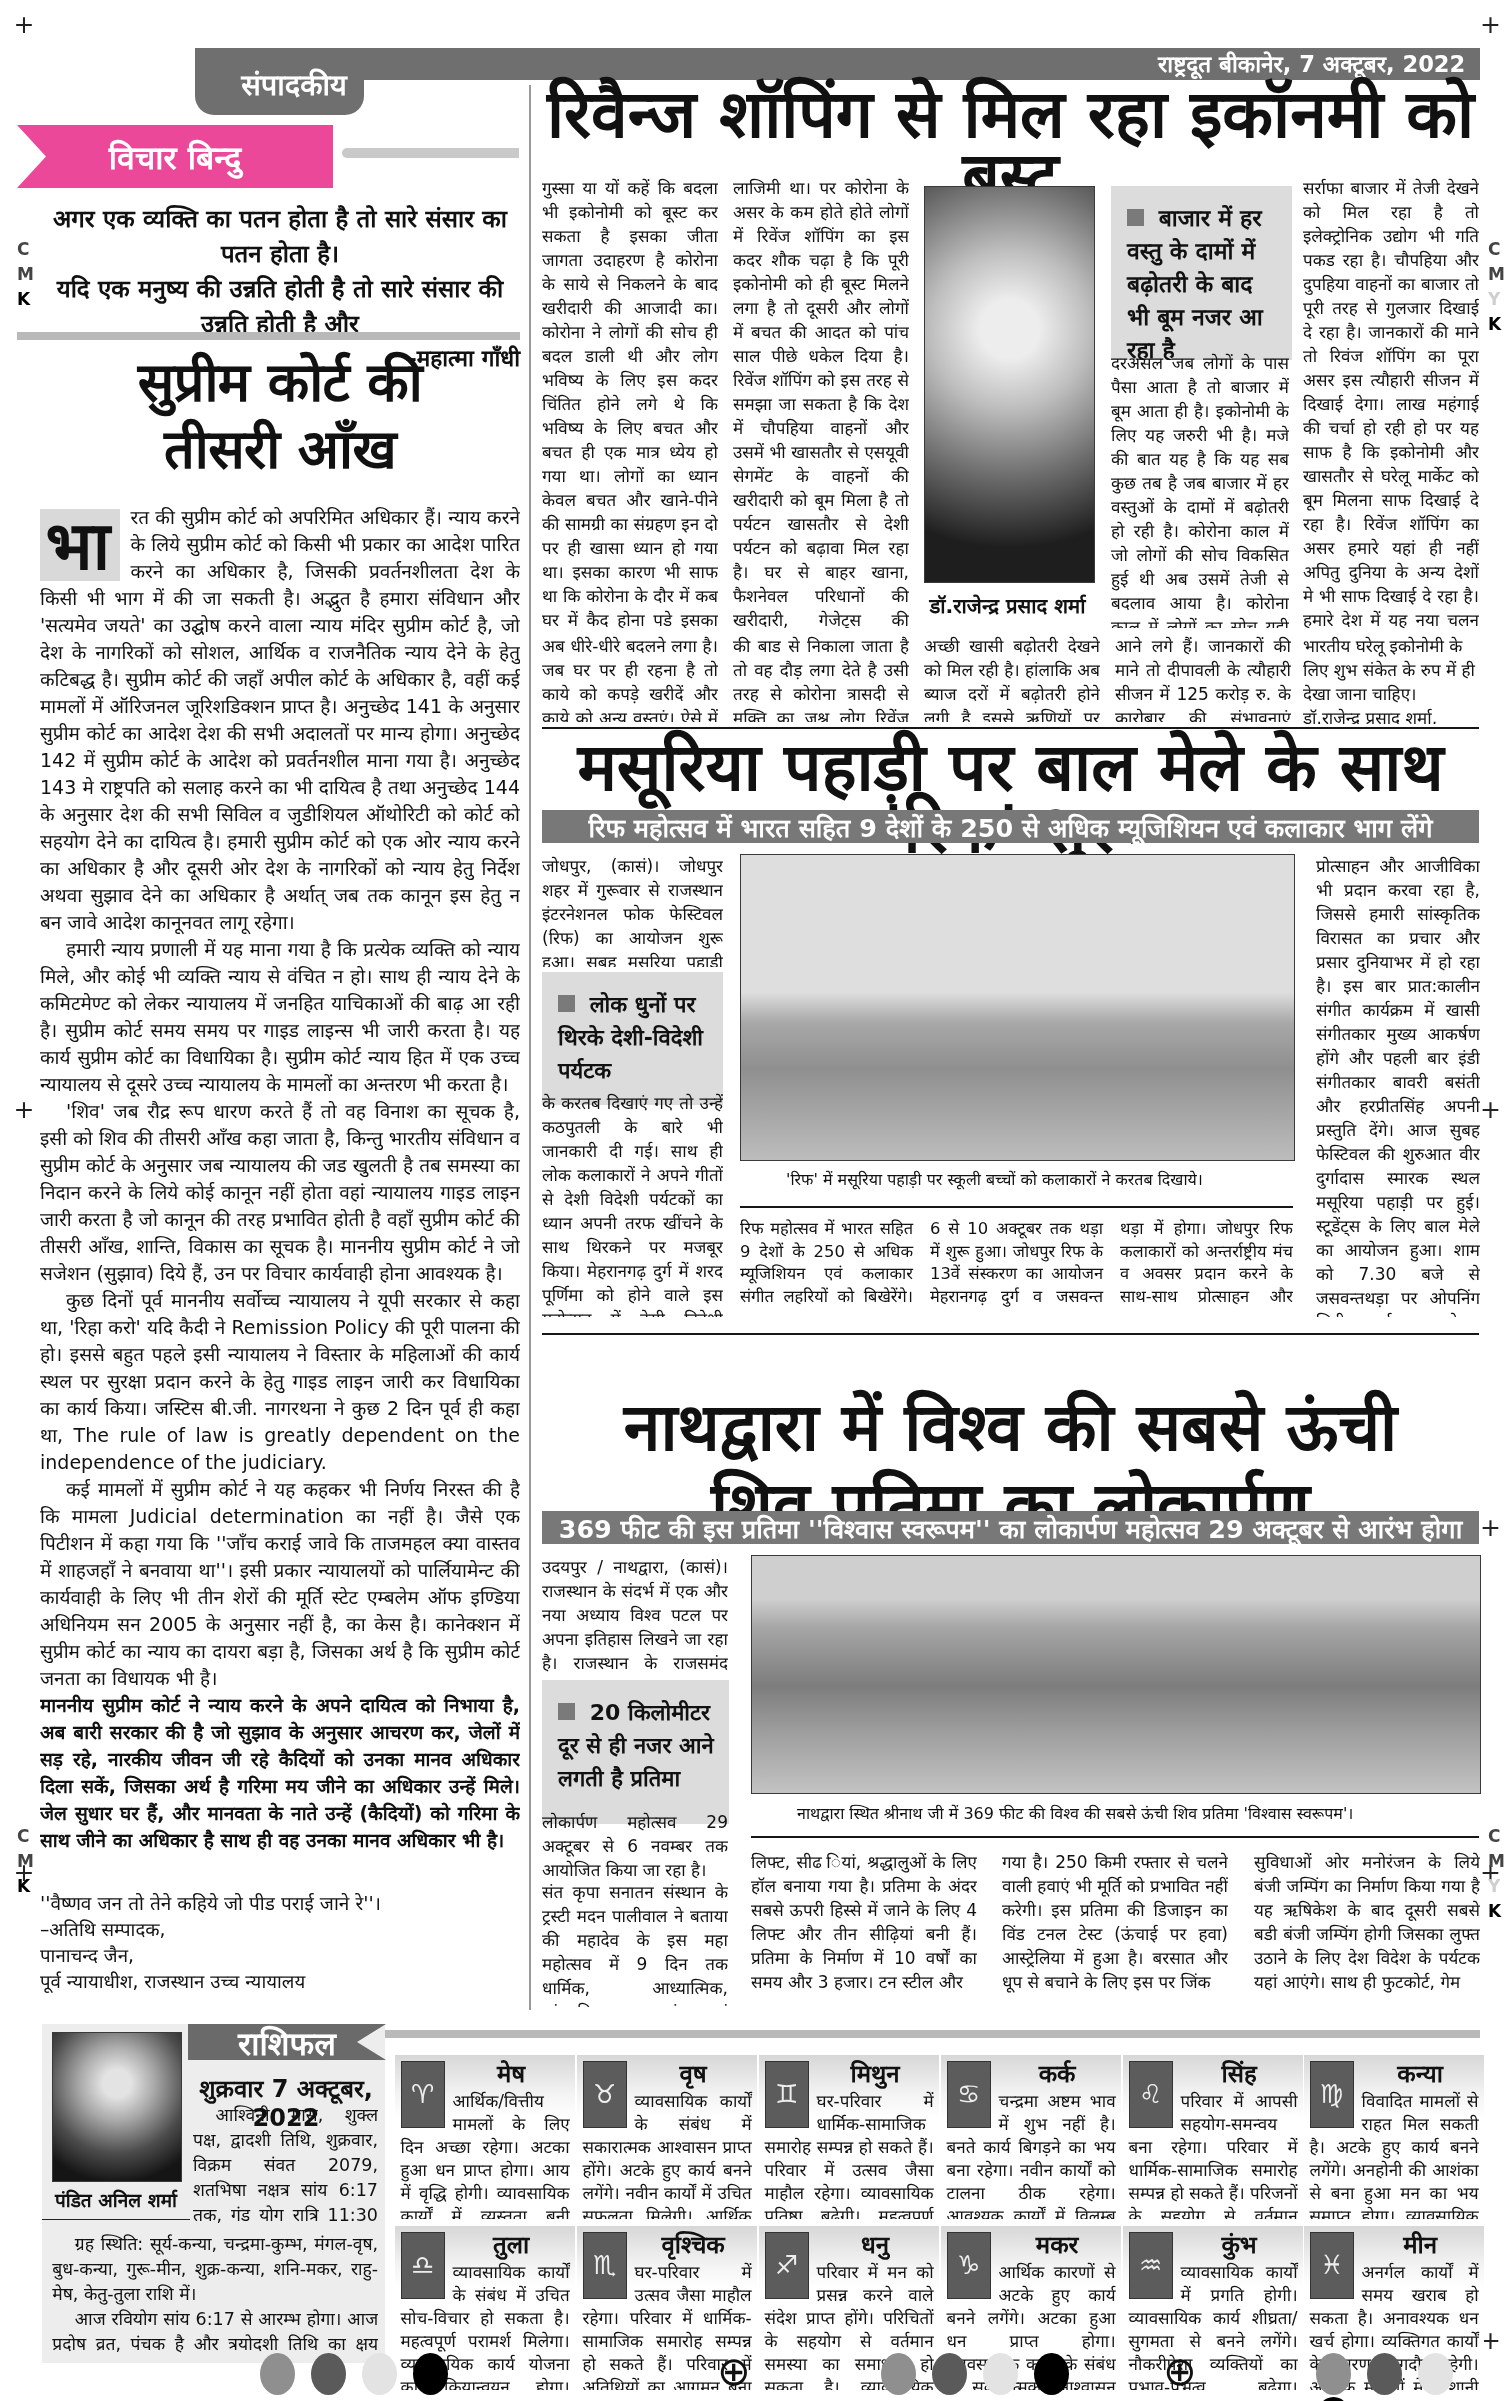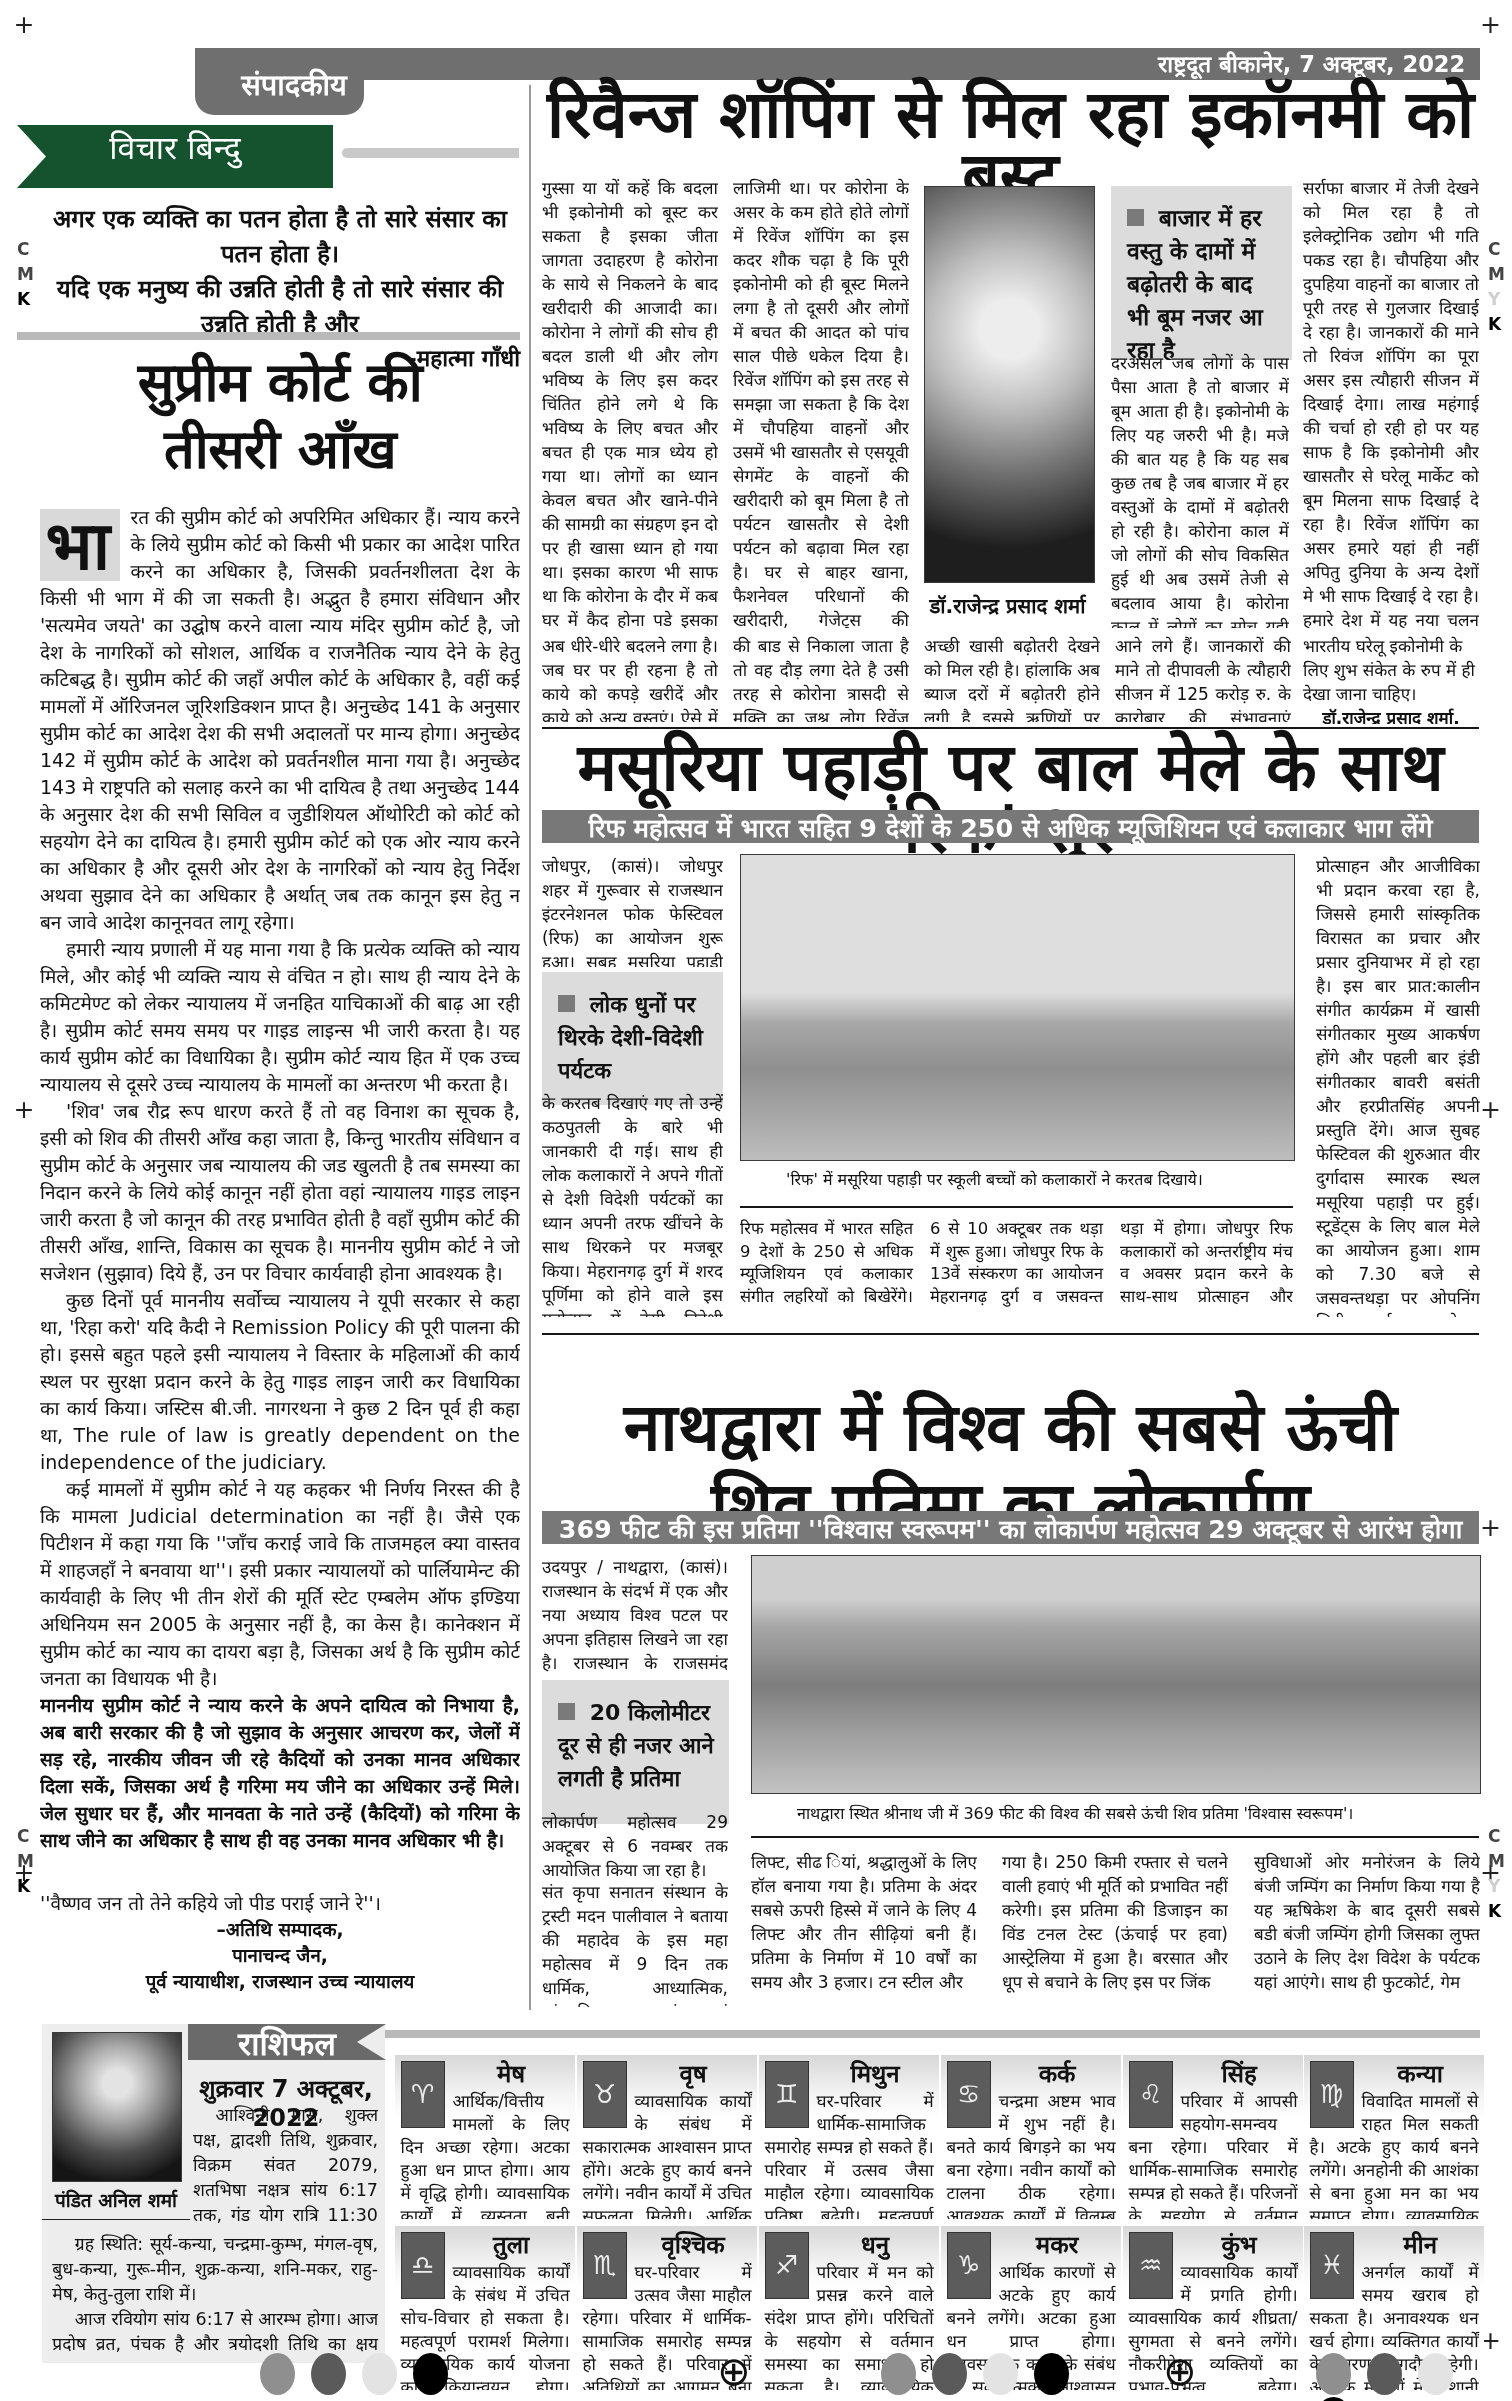--- a/index.html
+++ b/index.html
@@ -7,22 +7,22 @@
         font-family:"DejaVu Sans",sans-serif;color:#111;overflow:hidden;}
   .abs{position:absolute;}
   .just{text-align:justify;}
   .ov{overflow:hidden;}
   
   .mast-bar{background:#6f6f6f;}
   .mast-tab{background:#6f6f6f;border-radius:0 0 19px 19px;}
   .mast-edition{color:#fff;font-size:29px;font-weight:bold;}
   .mast-date{color:#fff;font-size:22.6px;font-weight:bold;text-align:right;padding-right:14.7px;line-height:32px;}
   
-  .ribbon{background:#14532d;color:#fff;font-weight:normal;font-size:32px;
-          display:flex;align-items:flex-start;justify-content:center;
+  .ribbon{background:#ec4899;color:#fff;font-weight:bold;font-size:32px;
+          display:flex;align-items:center;justify-content:center;
           clip-path:polygon(0 0,100% 0,100% 100%,0 100%,29px 50%);}
   .gray-line{background:#c9c9c9;border-radius:5.6px 0 0 5.6px;}
   .quote{font-size:24px;font-weight:bold;text-align:center;line-height:35px;}
   .quote-attr{font-size:22.6px;font-weight:bold;text-align:right;}
   .sep{background:#b9b9b9;}
   
   .hl-left{font-size:54px;font-weight:bold;text-align:center;line-height:67px;letter-spacing:-0.6px;}
   .hl-main{font-size:66px;font-weight:bold;text-align:center;line-height:62px;}
   .subbar{background:#787878;color:#fff;font-size:25.4px;font-weight:bold;
           display:flex;align-items:center;justify-content:center;}
@@ -30,21 +30,21 @@
   .vrule{background:#9a9a9a;width:1.7px;}
   
   .body34{font-size:19px;line-height:27px;}
   .body30{font-size:17px;line-height:24px;}
   .body29{font-size:16.4px;line-height:22.6px;}
   .dropcap{float:left;font-size:67px;line-height:68px;font-weight:bold;
            background:#d9d9d9;padding:3.4px 10.2px 1.1px 5.6px;margin:4.5px 10.2px 0 0;}
   .boldpara{font-weight:bold;}
   p{margin:0 0 0 0;text-indent:26px;}
   p.noind{text-indent:0;}
-  .sign{font-size:18.6px;font-weight:bold;text-align:center;line-height:26px;}
+  .sign{font-size:18.6px;font-weight:normal;text-align:left;line-height:26px;}
   
   .pull{background:#dcdcdc;font-size:23px;font-weight:bold;line-height:33px;padding:16px 13.6px 11.3px 16px;}
   .pull .sq{display:inline-block;width:17px;height:17px;background:#7a7a7a;margin-right:14.7px;}
   
   .photo-frame{border:1.7px solid #3a3a3a;}
   .ph-portrait{background:radial-gradient(circle at 50% 36%,#ededed 0 11%,#bdbdbd 30%,#6e6e6e 55%,#1e1e1e 82%);}
   .ph-riff{background:linear-gradient(180deg,#dedede 0 45%,#a8a8a8 55%,#8f8f8f 70%,#bdbdbd 100%);}
   .ph-shiva{background:linear-gradient(180deg,#cfcfcf 0 18%,#a6a6a6 30%,#7d7d7d 55%,#9f9f9f 75%,#c3c3c3 100%);}
   .ph-astro{background:radial-gradient(circle at 50% 34%,#e3e3e3 0 12%,#a9a9a9 32%,#4c4c4c 60%,#151515 85%);}
   .caption{font-size:16px;font-weight:normal;margin-left:46px;}

